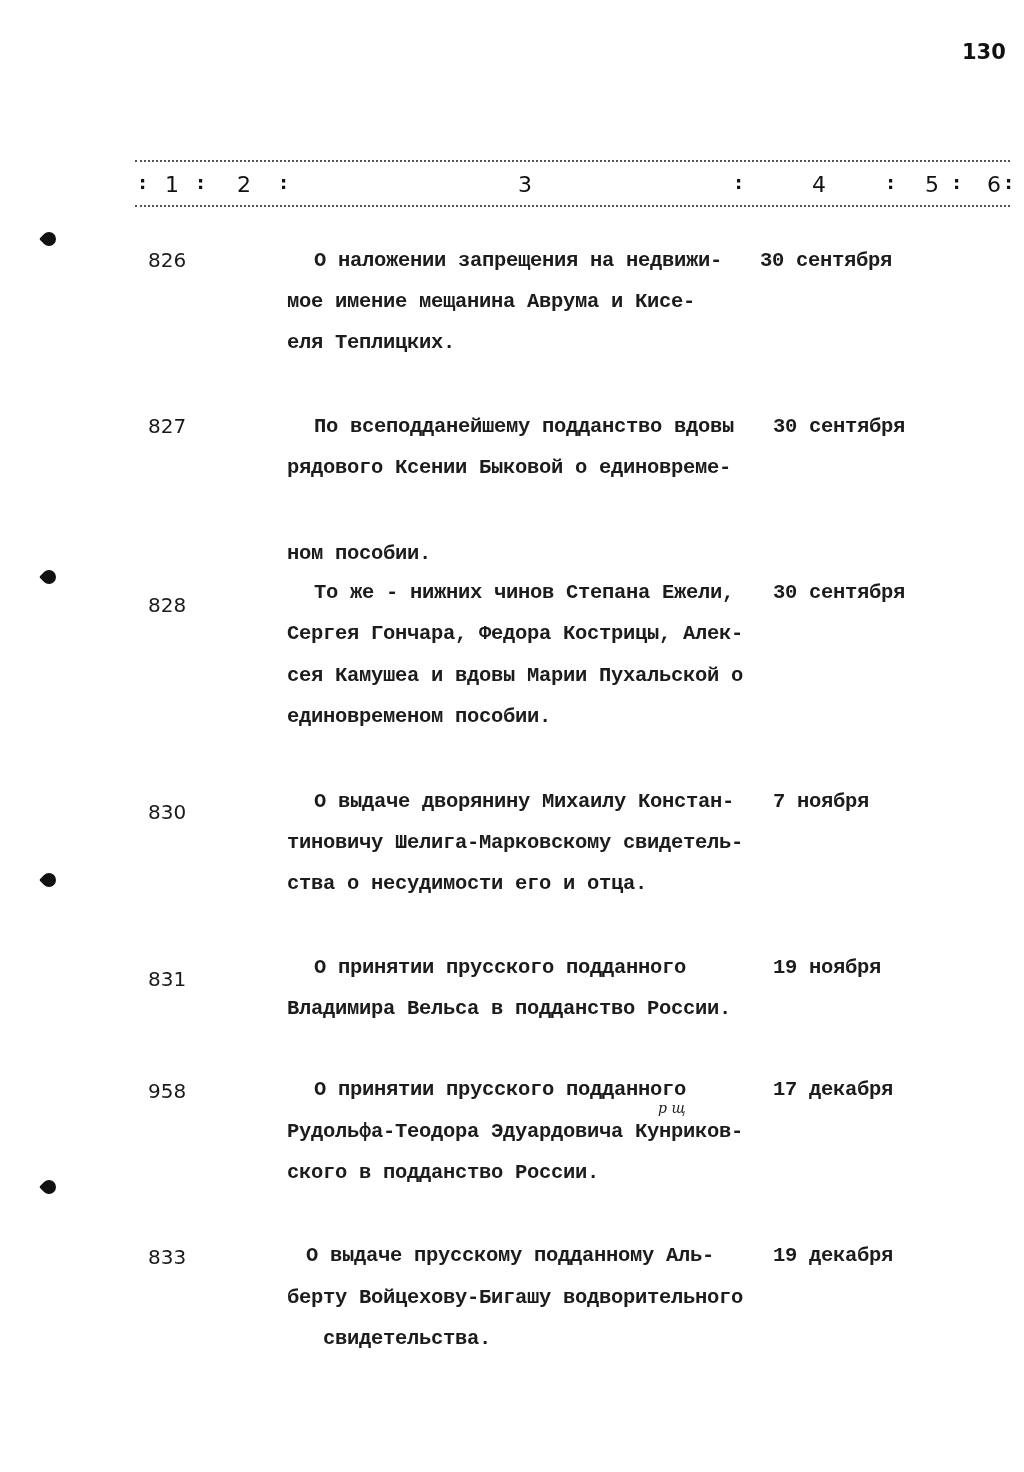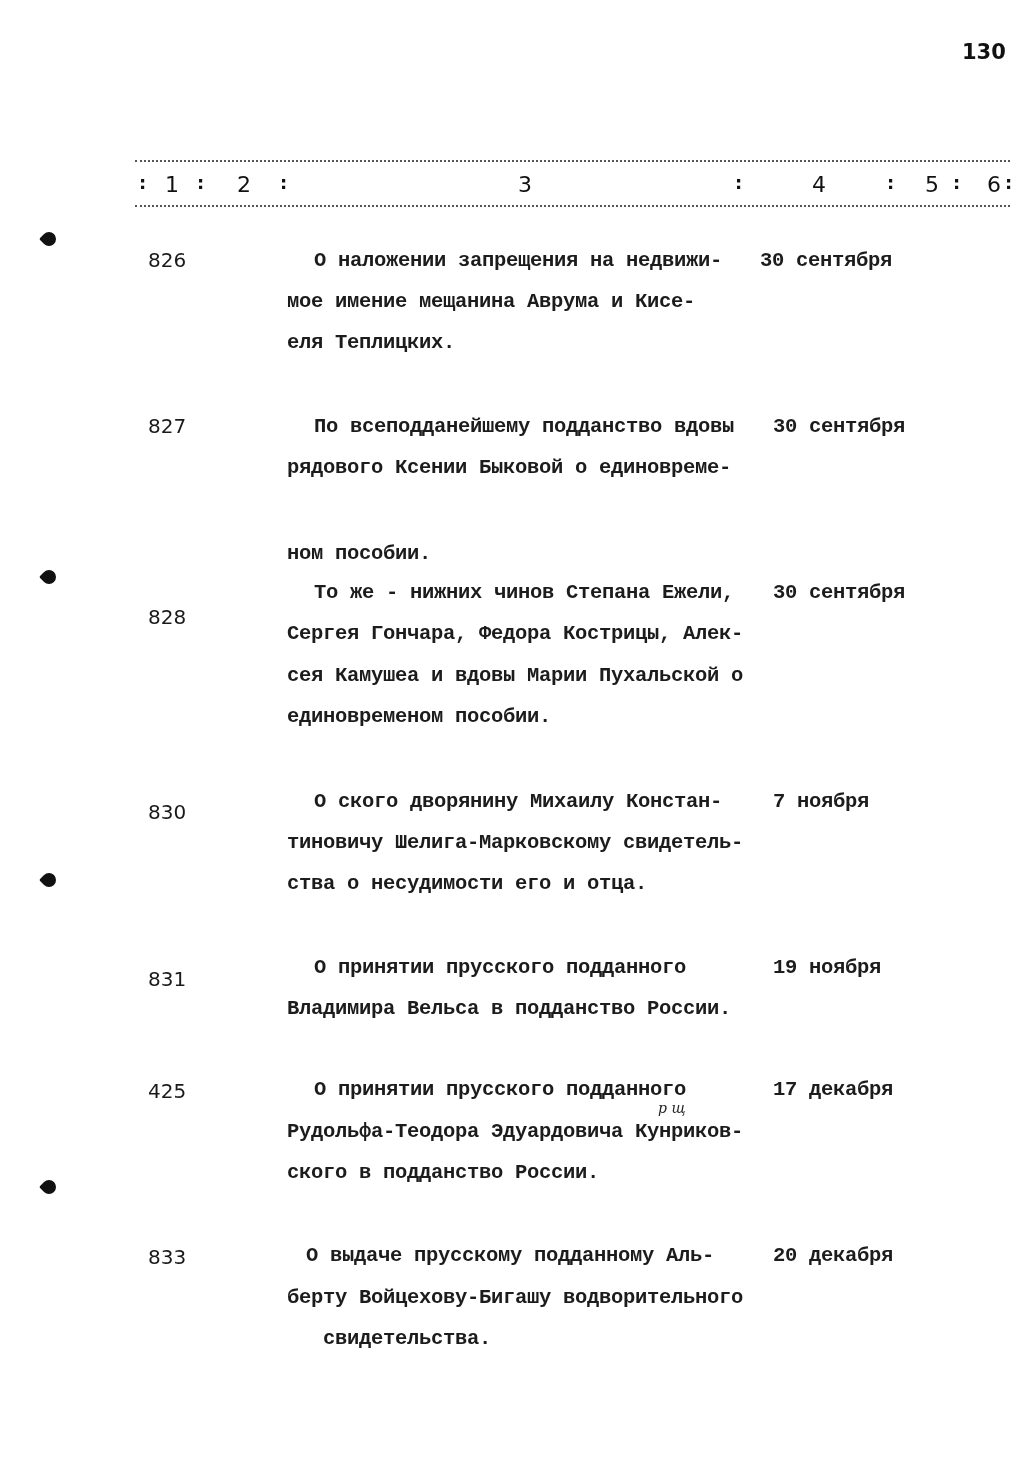--- a/index.html
+++ b/index.html
@@ -126,51 +126,51 @@
 
 <div>
   <div class="entry-num" style="top:414px;">827</div>
   <div class="entry-line" style="left:314px; top:415px;">По всеподданейшему подданство вдовы</div>
   <div class="entry-line" style="left:287px; top:456px;">рядового Ксении Быковой о единовреме-</div>
   <div class="entry-line" style="left:287px; top:497px;margin-top:45px;">ном пособии.</div>
   <div class="entry-date" style="left:773px; top:415px;">30 сентября</div>
 </div>
 
 <div>
-  <div class="entry-num" style="top:593px;margin-top:12px;">828</div>
+  <div class="entry-num" style="top:593px;">828</div>
   <div class="entry-line" style="left:314px; top:581px;">То же - нижних чинов Степана Ежели,</div>
   <div class="entry-line" style="left:287px; top:622px;">Сергея Гончара, Федора Кострицы, Алек-</div>
   <div class="entry-line" style="left:287px; top:664px;">сея Камушеа и вдовы Марии Пухальской о</div>
   <div class="entry-line" style="left:287px; top:705px;">единовременом пособии.</div>
   <div class="entry-date" style="left:773px; top:581px;">30 сентября</div>
 </div>
 
 <div>
   <div class="entry-num" style="top:800px;">830</div>
-  <div class="entry-line" style="left:314px; top:790px;">О ского дворянину Михаилу Констан-</div>
+  <div class="entry-line" style="left:314px; top:790px;">О выдаче дворянину Михаилу Констан-</div>
   <div class="entry-line" style="left:287px; top:831px;">тиновичу Шелига-Марковскому свидетель-</div>
   <div class="entry-line" style="left:287px; top:872px;">ства о несудимости его и отца.</div>
   <div class="entry-date" style="left:773px; top:790px;">7 ноября</div>
 </div>
 
 <div>
   <div class="entry-num" style="top:967px;">831</div>
   <div class="entry-line" style="left:314px; top:956px;">О принятии прусского подданного</div>
   <div class="entry-line" style="left:287px; top:997px;">Владимира Вельса в подданство России.</div>
   <div class="entry-date" style="left:773px; top:956px;">19 ноября</div>
 </div>
 
 <div>
-  <div class="entry-num" style="top:1079px;">425</div>
+  <div class="entry-num" style="top:1079px;">958</div>
   <div class="entry-line" style="left:314px; top:1078px;">О принятии прусского подданного</div>
   <div class="annot" style="left:658px; top:1100px;">р  щ</div>
   <div class="entry-line" style="left:287px; top:1120px;">Рудольфа-Теодора Эдуардовича Кунриков-</div>
   <div class="entry-line" style="left:287px; top:1161px;">ского в подданство России.</div>
   <div class="entry-date" style="left:773px; top:1078px;">17 декабря</div>
 </div>
 
 <div>
   <div class="entry-num" style="top:1245px;text-align:center;">833</div>
   <div class="entry-line" style="left:306px; top:1244px;">О выдаче прусскому подданному Аль-</div>
   <div class="entry-line" style="left:287px; top:1286px;">берту Войцехову-Бигашу водворительного</div>
   <div class="entry-line" style="left:287px; top:1327px;margin-left:36px;">свидетельства.</div>
-  <div class="entry-date" style="left:773px; top:1244px;">20 декабря</div>
+  <div class="entry-date" style="left:773px; top:1244px;">19 декабря</div>
 </div>
 
 </body></html>

